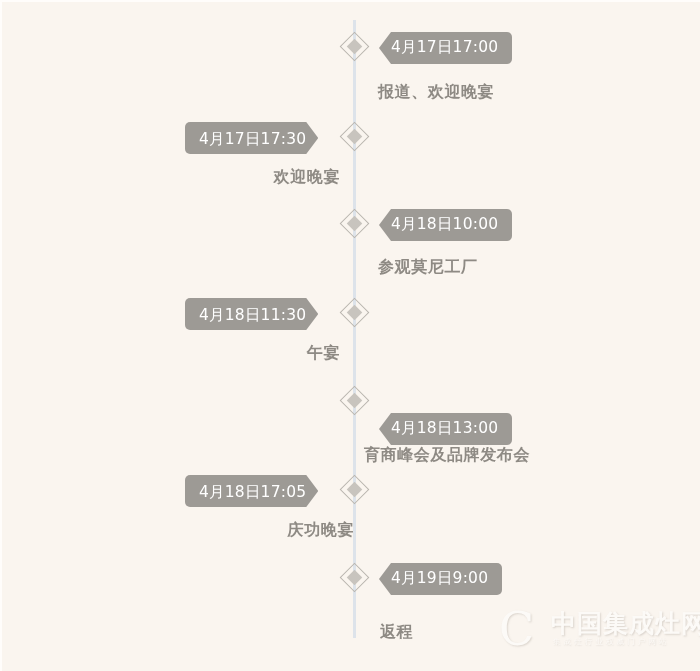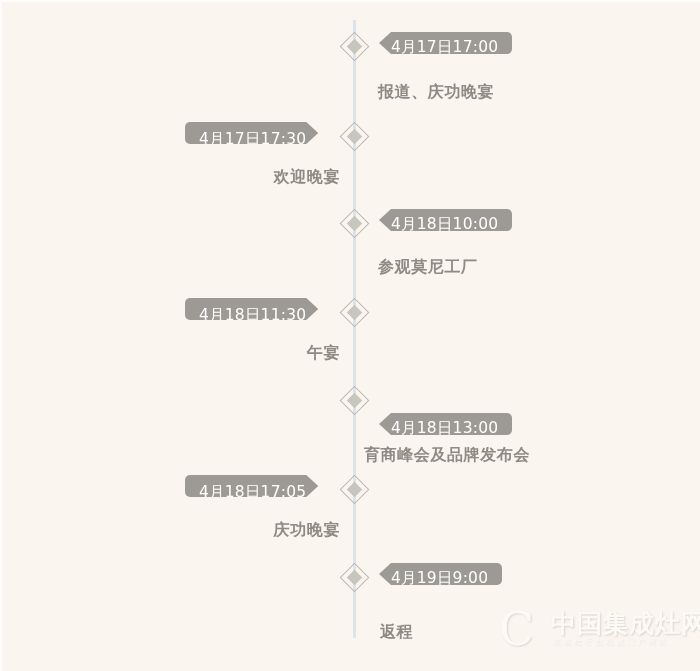--- a/index.html
+++ b/index.html
@@ -67,21 +67,21 @@
   
   .event-row {
     position: absolute;
     left: 0;
     width: 700px;
   }
 
   
   .time-badge {
     position: absolute;
-    height: 22px;
+    height: 32px;
     line-height: 30px;
     background: #9d9a95;
     color: #ffffff;
     font-size: 15.5px;
     letter-spacing: 0.2px;
     white-space: nowrap;
     box-sizing: border-box;
   }
   
   .time-badge.side-right {
@@ -164,21 +164,21 @@
 
   <div class="axis-line"></div>
 
   <div id="events-container">
       <div class="event-row" style="top: 0px;">
         <div class="node" style="top: 33px;">
           <div class="dia-outer"></div>
           <div class="dia-inner"></div>
         </div>
         <div class="time-badge side-right" style="top: 30px; left: 377px;">4月17日17:00</div>
-        <div class="event-desc side-right" style="top: 80px; left: 376px;">报道、庆功晚宴</div>
+        <div class="event-desc side-right" style="top: 80px; left: 376px;">报道、欢迎晚宴</div>
       </div>
       <div class="event-row" style="top: 0px;">
         <div class="node" style="top: 123px;">
           <div class="dia-outer"></div>
           <div class="dia-inner"></div>
         </div>
         <div class="time-badge side-left" style="top: 120px; right: auto; left: 183px;">4月17日17:30</div>
         <div class="event-desc side-left" style="top: 165px; left: auto; right: 362px;">欢迎晚宴</div>
       </div>
       <div class="event-row" style="top: 0px;">
@@ -204,21 +204,21 @@
         </div>
         <div class="time-badge side-right" style="top: 384px; left: 377px; margin-top: 27px;">4月18日13:00</div>
         <div class="event-desc side-right" style="top: 431px; left: 362px; margin-top: 12px;">育商峰会及品牌发布会</div>
       </div>
       <div class="event-row" style="top: 0px;">
         <div class="node" style="top: 476px;">
           <div class="dia-outer"></div>
           <div class="dia-inner"></div>
         </div>
         <div class="time-badge side-left" style="top: 473px; right: auto; left: 183px;">4月18日17:05</div>
-        <div class="event-desc side-left" style="top: 518px; left: auto; right: 362px;">庆功晚宴</div>
+        <div class="event-desc side-left" style="top: 518px; left: auto; right: 348px;">庆功晚宴</div>
       </div>
       <div class="event-row" style="top: 0px;">
         <div class="node" style="top: 564px;">
           <div class="dia-outer"></div>
           <div class="dia-inner"></div>
         </div>
         <div class="time-badge side-right" style="top: 561px; left: 377px;">4月19日9:00</div>
         <div class="event-desc side-right" style="top: 608px; left: 378px; margin-top: 12px;">返程</div>
       </div>
     </div>

